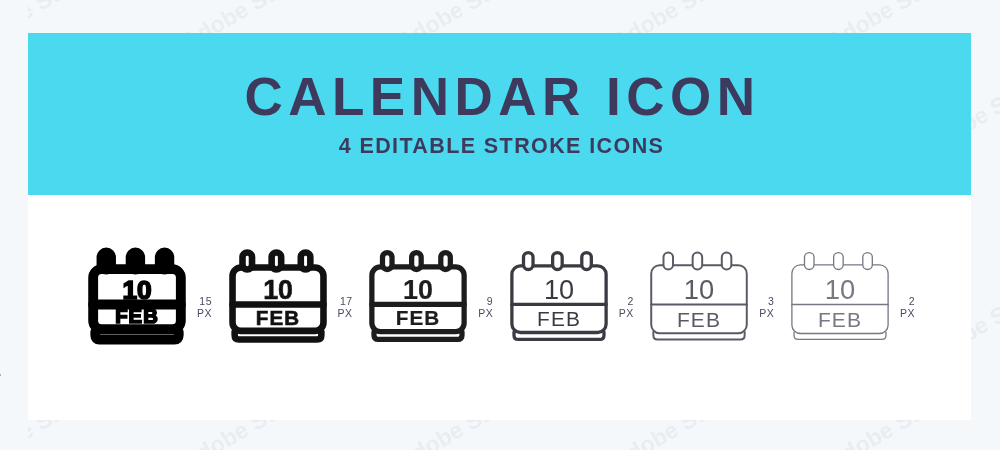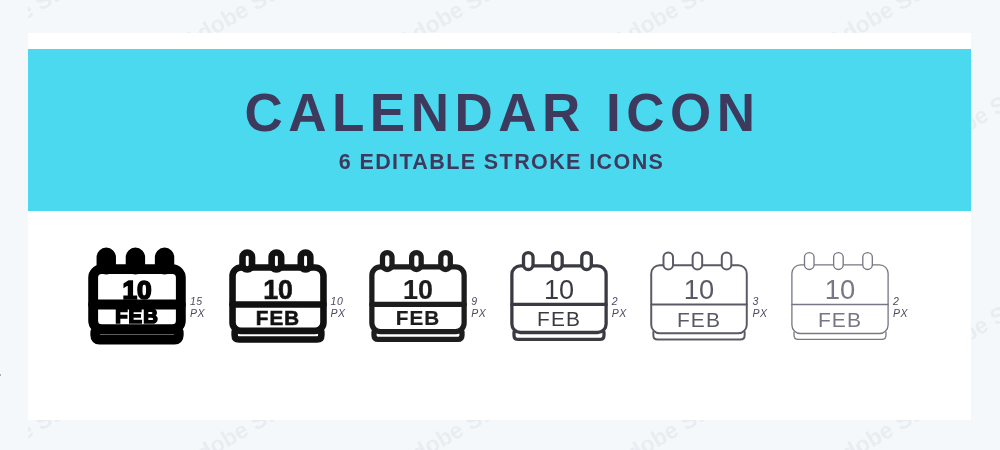--- a/index.html
+++ b/index.html
@@ -40,21 +40,21 @@
   #card {
     position: absolute;
     left: 28px; top: 33px;
     width: 943px; height: 387px;
     background: #ffffff;
   }
 
   
   #header-band {
     position: absolute;
-    left: 0; top: 16px;
+    left: 0; top: 0;
     width: 943px; height: 162px;
     background: #4bd9ef;
     display: flex;
     flex-direction: column;
     align-items: center;
     justify-content: center;
   }
   #title {
     font-size: 53px;
     font-weight: bold;
@@ -88,23 +88,22 @@
     display: flex;
     align-items: center;
     width: 128px;
   }
   .icon-art { width: 106px; height: 106px; display: block; }
   .icon-label {
     margin-top: 22px;
     font-size: 10.5px;
     letter-spacing: 0.5px;
     color: #4a4a63;
-    text-align: left;
+    text-align: right;
     font-family: "Liberation Sans", sans-serif;
-    font-style: italic;
   }
 
   
   #watermarks {
     position: absolute;
     left: 0; top: 0; width: 1000px; height: 450px;
     pointer-events: none;
     overflow: hidden;
   }
   .wm {
@@ -151,21 +150,21 @@
     </div>
 
   <div id="credit-strip">
     <div id="credit-text">Adobe Stock | #499432203</div>
   </div>
 
   <div id="card">
 
     <div id="header-band">
       <div id="title">CALENDAR ICON</div>
-      <div id="subtitle">6 EDITABLE STROKE ICONS</div>
+      <div id="subtitle">4 EDITABLE STROKE ICONS</div>
     </div>
 
     <div id="icons-row">
         <div class="icon-cell">
           <div>
   <svg class="icon-art" viewBox="0 0 100 100" xmlns="http://www.w3.org/2000/svg">
     <g fill="none" stroke="#000000" stroke-width="9.3" stroke-linecap="round" stroke-linejoin="round">
 
       <path d="M 10.65 84
                L 10.65 87
@@ -203,21 +202,21 @@
 
       <line x1="7.1" y1="58" x2="92.89999999999999" y2="58"></line>
     </g>
     <rect x="16.5" y="9" width="9" height="16" rx="4.5" ry="4.5" fill="#fff" stroke="#111111" stroke-width="6.2" stroke-linejoin="round"></rect>
               <rect x="44" y="9" width="9" height="16" rx="4.5" ry="4.5" fill="#fff" stroke="#111111" stroke-width="6.2" stroke-linejoin="round"></rect>
               <rect x="71.5" y="9" width="9" height="16" rx="4.5" ry="4.5" fill="#fff" stroke="#111111" stroke-width="6.2" stroke-linejoin="round"></rect>
     <text x="50" y="53" text-anchor="middle" font-family="Liberation Sans, sans-serif" font-size="25.2" font-weight="700" fill="#111111" stroke="#111111" stroke-width="0.6000000000000001">10</text>
     <text x="50" y="76.9" text-anchor="middle" font-family="Liberation Sans, sans-serif" font-size="19.4" font-weight="700" letter-spacing="1" fill="#111111" stroke="#111111" stroke-width="0.6000000000000001">FEB</text>
   </svg>
           </div>
-          <div class="icon-label">10 PX</div>
+          <div class="icon-label">17 PX</div>
         </div>
         <div class="icon-cell">
           <div>
   <svg class="icon-art" viewBox="0 0 100 100" xmlns="http://www.w3.org/2000/svg">
     <g fill="none" stroke="#1d1d1d" stroke-width="4.96" stroke-linecap="round" stroke-linejoin="round">
 
       <path d="M 8.48 84
                L 8.48 87
                Q 8.48 91 12.48 91
                L 87.52000000000001 91

